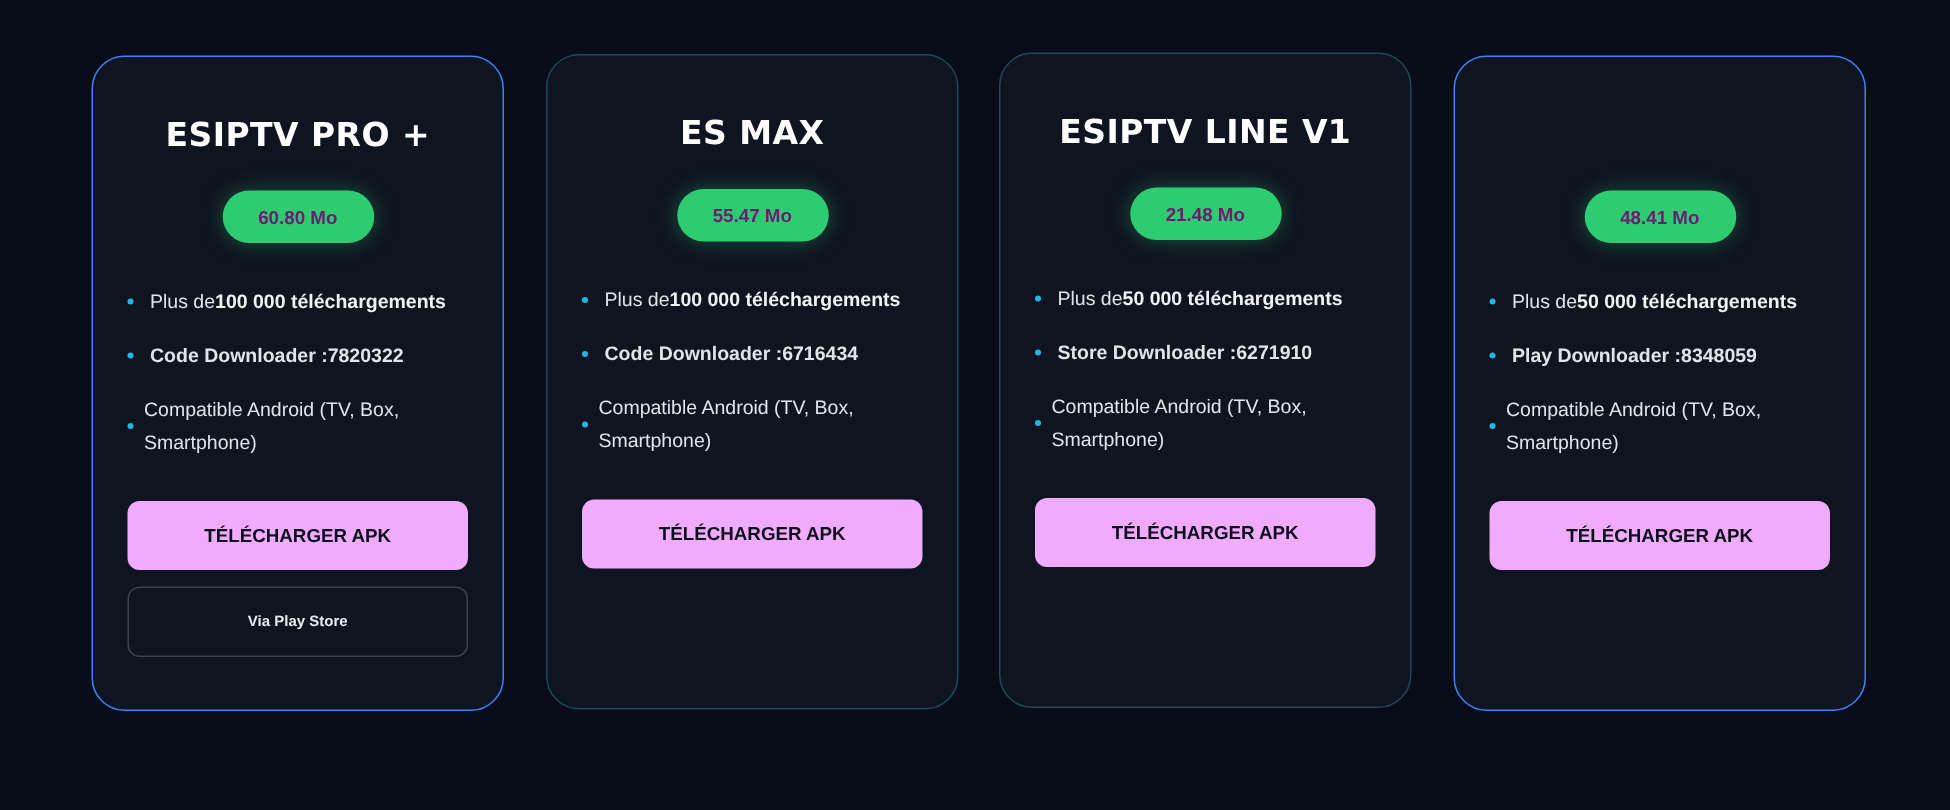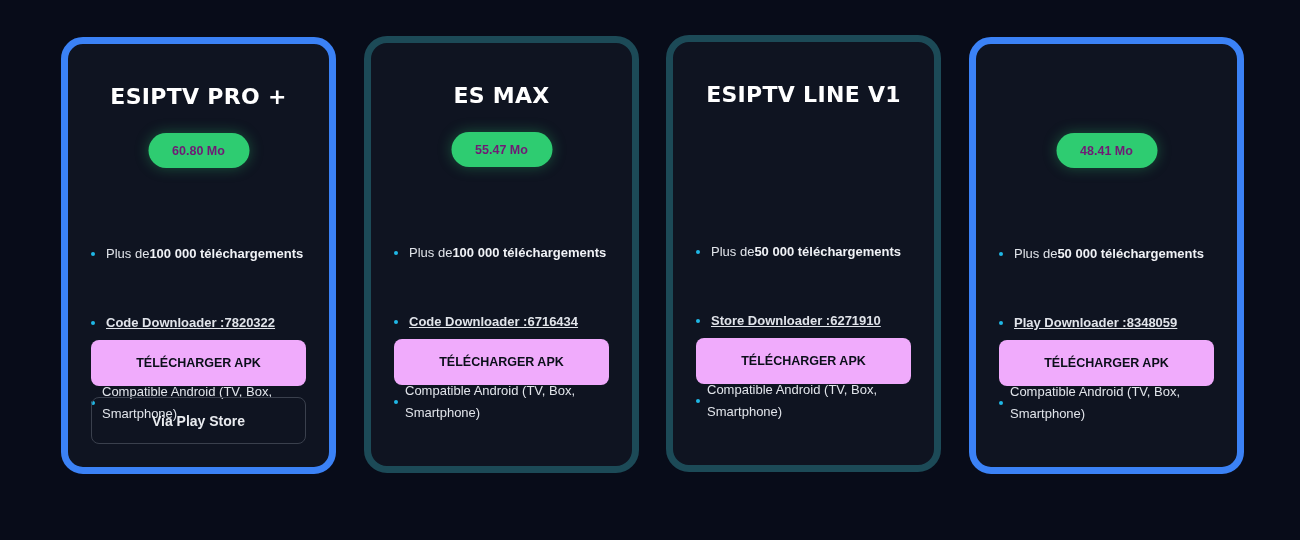--- a/index.html
+++ b/index.html
@@ -8,24 +8,24 @@
     background: #080c19;
     font-family: "Liberation Sans", "DejaVu Sans", sans-serif;
     overflow: hidden;
   }
   .grid { position: relative; width: 1300px; height: 540px; }
   .card {
     position: absolute;
     width: 275px;
     height: 437px;
     background: #0f1421;
-    border: 7px solid #3b82f6;
+    border: 1px solid #3b82f6;
     border-radius: 22px;
   }
-  .card.featured { border-color: #1c4a57; border-radius: 23px; }
+  .card.featured { border-color: #1c4a57; }
   .card.c1 { left: 61px; top: 37px; }
   .card.c2 { left: 364px; top: 36px; }
   .card.c3 { left: 666px; top: 35px; }
   .card.c4 { left: 969px; top: 37px; }
 
   .title {
     position: absolute; left: 0; right: 0; top: 40px;
     text-align: center;
     color: #ffffff;
     font-family: "DejaVu Sans", sans-serif;
@@ -50,32 +50,31 @@
     position: absolute; left: 23px; right: 18px; top: 152px;
     list-style: none;
   }
   .feature {
     position: relative;
     color: #e1e4ea;
     font-size: 13px;
     line-height: 22px;
     display: flex; align-items: center;
     margin-bottom: 14px;
-    margin-top: 47px;
   }
   .feature .dot {
     width: 4px; height: 4px; border-radius: 50%;
     background: #1fb8e6;
     flex: 0 0 4px;
     margin-right: 11px;
   }
   .feature.multi .dot { margin-right: 7px; }
   .feature .txt { flex: 1; }
   .feature b { font-weight: bold; color: #f0f2f6; }
-  .feature.bold .txt { font-weight: bold; text-decoration: underline; }
+  .feature.bold .txt { font-weight: bold; }
 
   .btn-primary {
     position: absolute; left: 23px; right: 23px; top: 296px;
     height: 46px;
     background: #f0abfc;
     border-radius: 8px;
     color: #0b0f1a;
     font-weight: bold;
     font-size: 12.5px;
     display: flex; align-items: center; justify-content: center;
@@ -83,21 +82,21 @@
     border: none;
   }
   .btn-secondary {
     position: absolute; left: 23px; right: 23px; top: 353px;
     height: 47px;
     background: transparent;
     border: 1px solid #3a404d;
     border-radius: 8px;
     color: #e9ebef;
     font-weight: bold;
-    font-size: 14px;
+    font-size: 10px;
     display: flex; align-items: center; justify-content: center;
     cursor: pointer;
   }
 </style>
 </head>
 <body>
 
 <div class="grid">
 
   <div class="card c1">
@@ -136,20 +135,21 @@
       <li class="feature multi">
         <span class="dot"></span>
         <span class="txt">Compatible Android (TV, Box, Smartphone)</span>
       </li>
     </ul>
     <button class="btn-primary">TÉLÉCHARGER APK</button>
   </div>
 
   <div class="card c3 featured">
     <h2 class="title">ESIPTV LINE V1</h2>
+    <div class="badge">21.48 Mo</div>
     <ul class="features">
       <li class="feature">
         <span class="dot"></span>
         <span class="txt"><span>Plus de</span><b>50 000 téléchargements</b></span>
       </li>
       <li class="feature bold">
         <span class="dot"></span>
         <span class="txt">Store Downloader :6271910</span>
       </li>
       <li class="feature multi">

